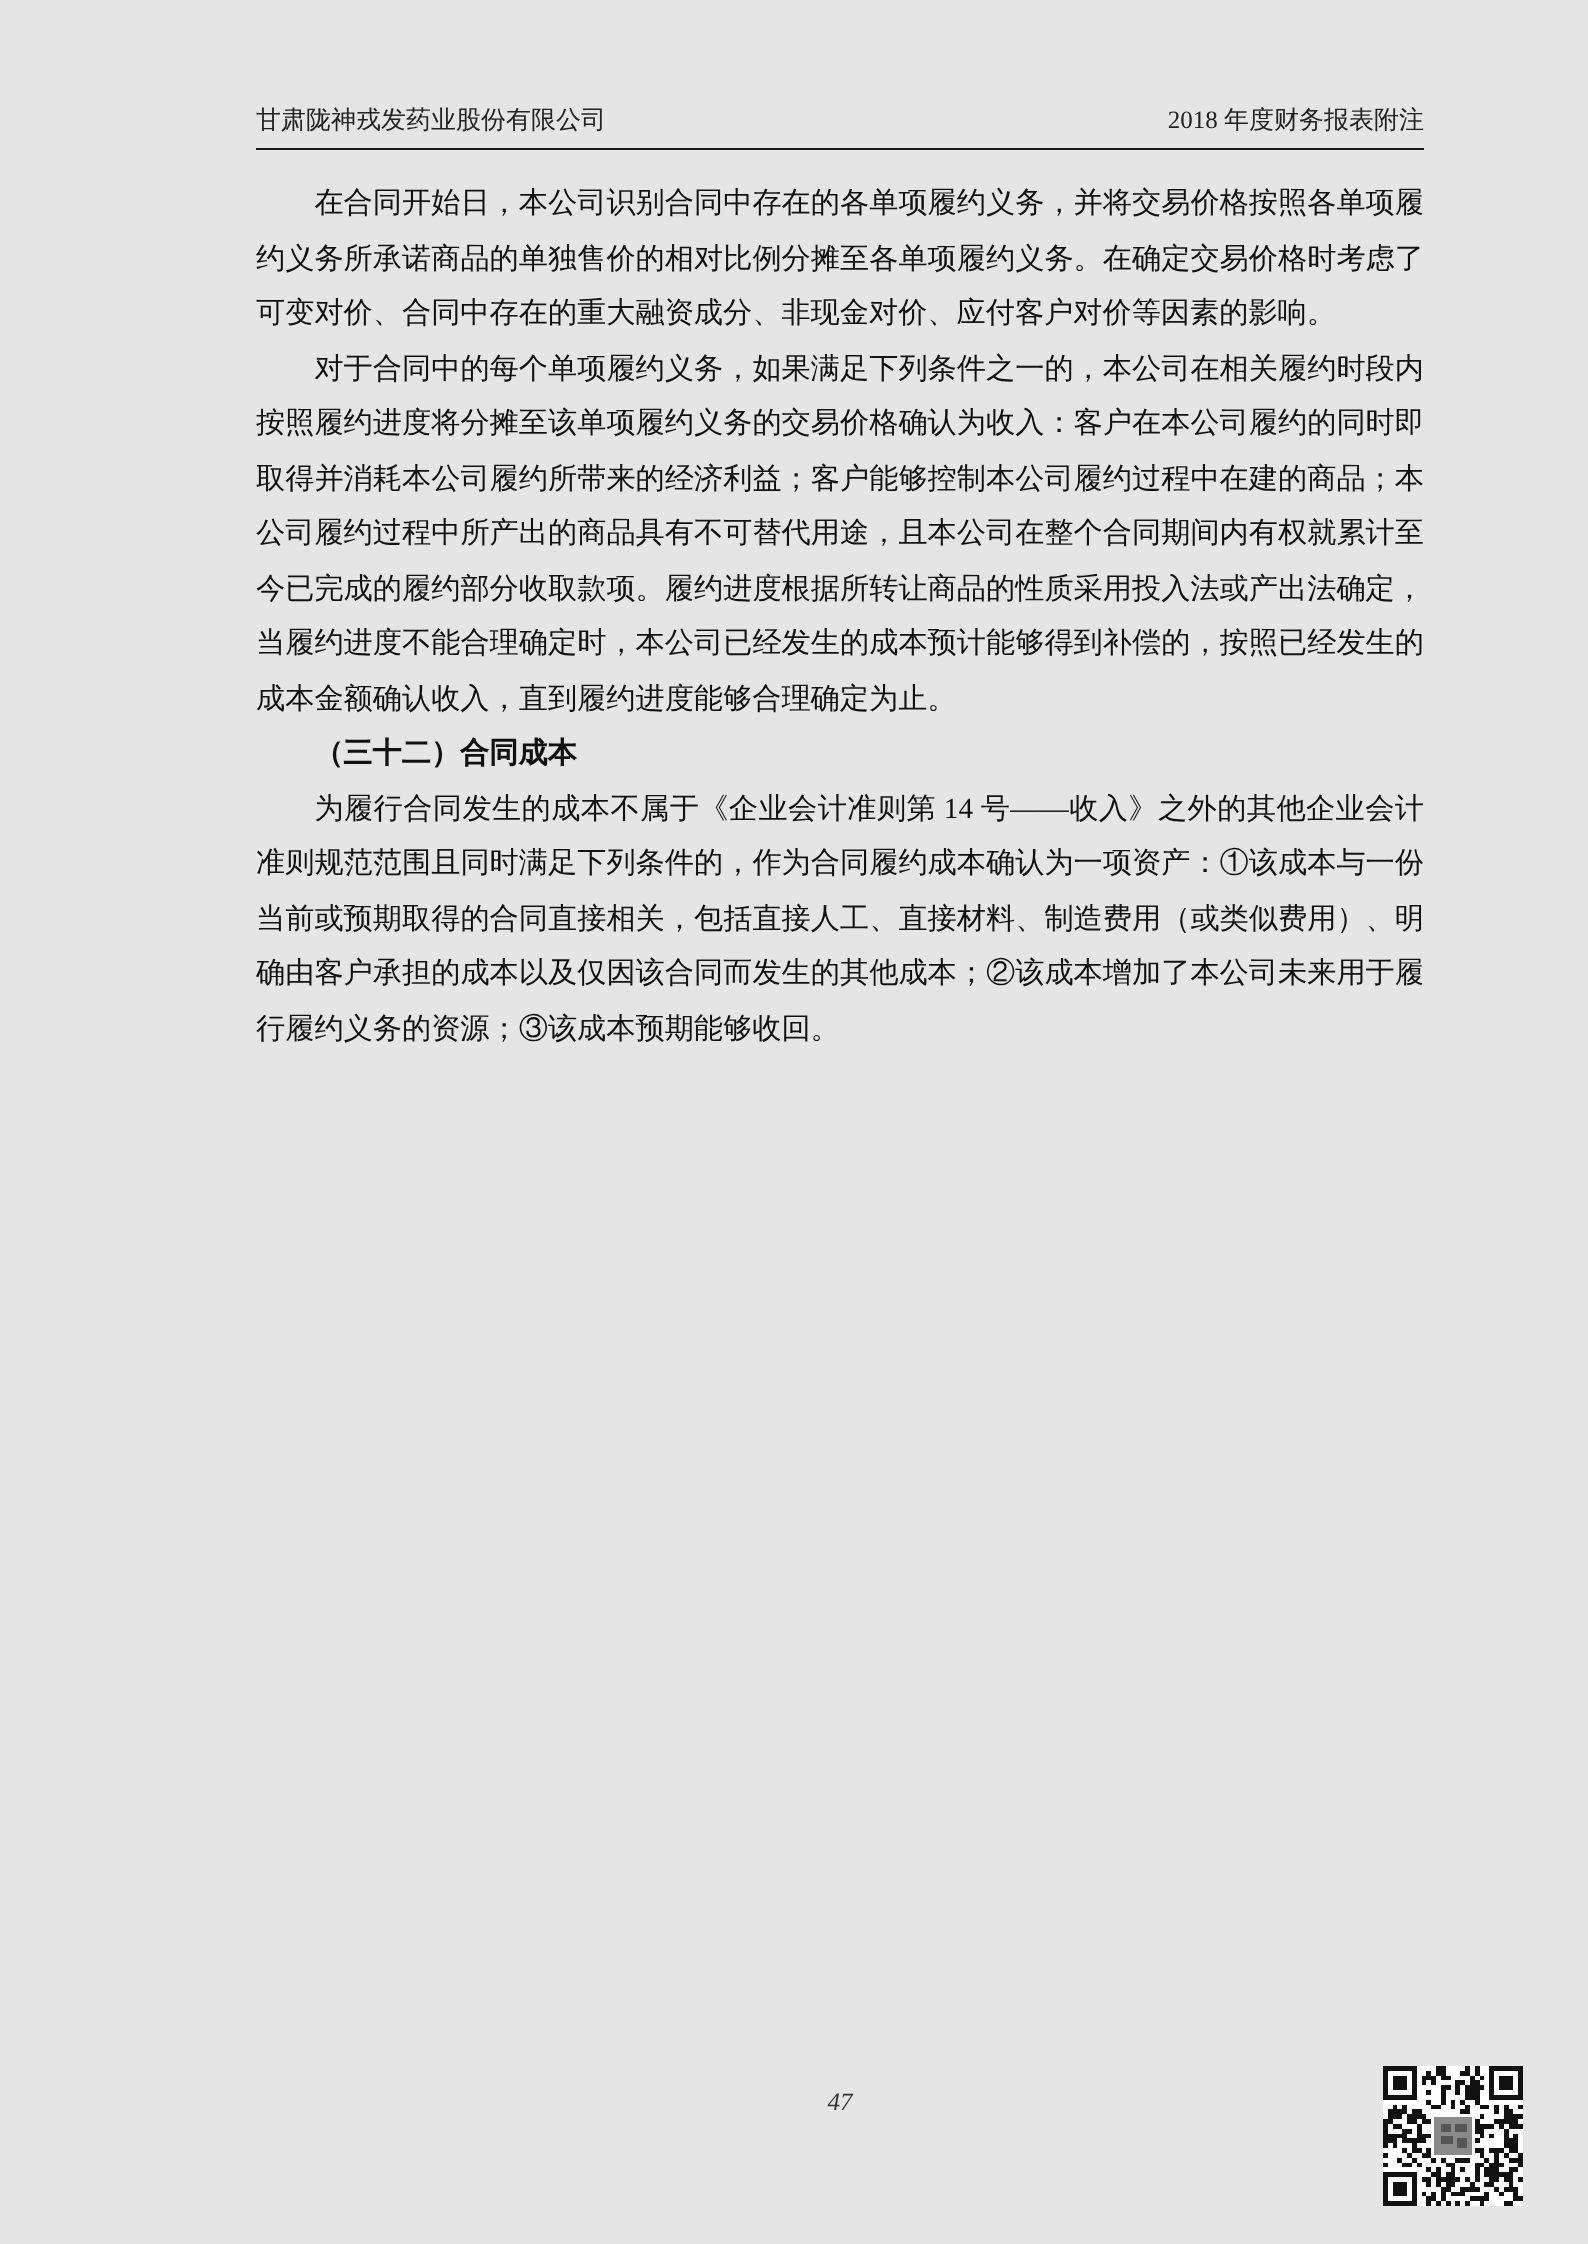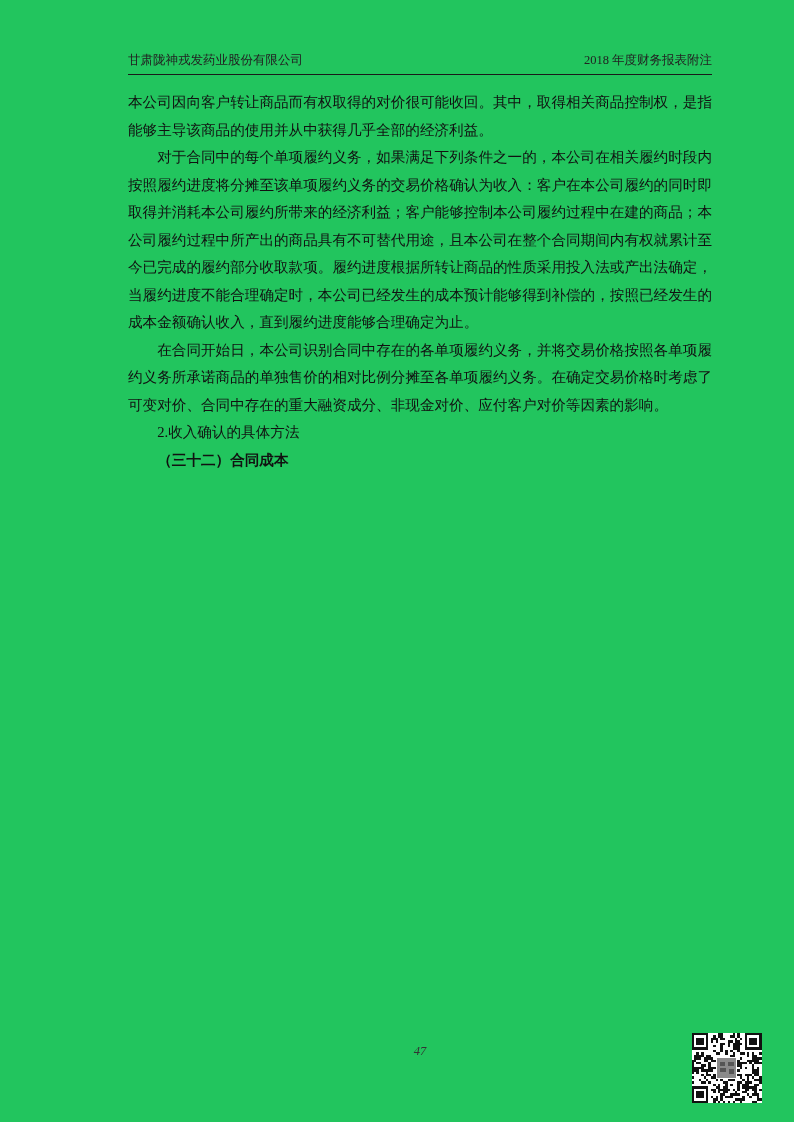--- a/index.html
+++ b/index.html
@@ -5,21 +5,21 @@
 <style>
   html, body {
     margin: 0;
     padding: 0;
     background: #ffffff;
   }
   .page {
     position: relative;
     width: 794px;
     height: 1122px;
-    background: #22c55e;
+    background: #e5e5e5;
     color: #1a1a1a;
     font-family: "Liberation Serif", "DejaVu Serif", serif;
     overflow: hidden;
   }
   
   .header {
     position: absolute;
     left: 128px;
     top: 52px;
     width: 584px;
@@ -78,25 +78,24 @@
 <body>
 
 <div class="page">
 
   <div class="header">
     <span>甘肃陇神戎发药业股份有限公司</span>
     <span>2018 年度财务报表附注</span>
   </div>
 
   <div class="doc-body">
-    <p class="cont">本公司因向客户转让商品而有权取得的对价很可能收回。其中，取得相关商品控制权，是指能够主导该商品的使用并从中获得几乎全部的经济利益。</p>
+    <p>在合同开始日，本公司识别合同中存在的各单项履约义务，并将交易价格按照各单项履约义务所承诺商品的单独售价的相对比例分摊至各单项履约义务。在确定交易价格时考虑了可变对价、合同中存在的重大融资成分、非现金对价、应付客户对价等因素的影响。</p>
     <p>对于合同中的每个单项履约义务，如果满足下列条件之一的，本公司在相关履约时段内按照履约进度将分摊至该单项履约义务的交易价格确认为收入：客户在本公司履约的同时即取得并消耗本公司履约所带来的经济利益；客户能够控制本公司履约过程中在建的商品；本公司履约过程中所产出的商品具有不可替代用途，且本公司在整个合同期间内有权就累计至今已完成的履约部分收取款项。履约进度根据所转让商品的性质采用投入法或产出法确定，当履约进度不能合理确定时，本公司已经发生的成本预计能够得到补偿的，按照已经发生的成本金额确认收入，直到履约进度能够合理确定为止。</p>
-    <p>在合同开始日，本公司识别合同中存在的各单项履约义务，并将交易价格按照各单项履约义务所承诺商品的单独售价的相对比例分摊至各单项履约义务。在确定交易价格时考虑了可变对价、合同中存在的重大融资成分、非现金对价、应付客户对价等因素的影响。</p>
-    <p>2.收入确认的具体方法</p>
     <p class="heading">（三十二）合同成本</p>
+    <p>为履行合同发生的成本不属于《企业会计准则第 14 号——收入》之外的其他企业会计准则规范范围且同时满足下列条件的，作为合同履约成本确认为一项资产：①该成本与一份当前或预期取得的合同直接相关，包括直接人工、直接材料、制造费用（或类似费用）、明确由客户承担的成本以及仅因该合同而发生的其他成本；②该成本增加了本公司未来用于履行履约义务的资源；③该成本预期能够收回。</p>
   </div>
 
   <div class="footer">
     <span>47</span>
   </div>
 
   <svg class="qr" id="qr-svg" viewBox="0 0 29 29" shape-rendering="crispEdges" xmlns="http://www.w3.org/2000/svg">
       <rect x="0" y="0" width="29" height="29" fill="#ffffff"></rect>
       <rect x="11" y="0" width="1" height="1" fill="#111111"></rect>
       <rect x="12" y="0" width="1" height="1" fill="#111111"></rect>

